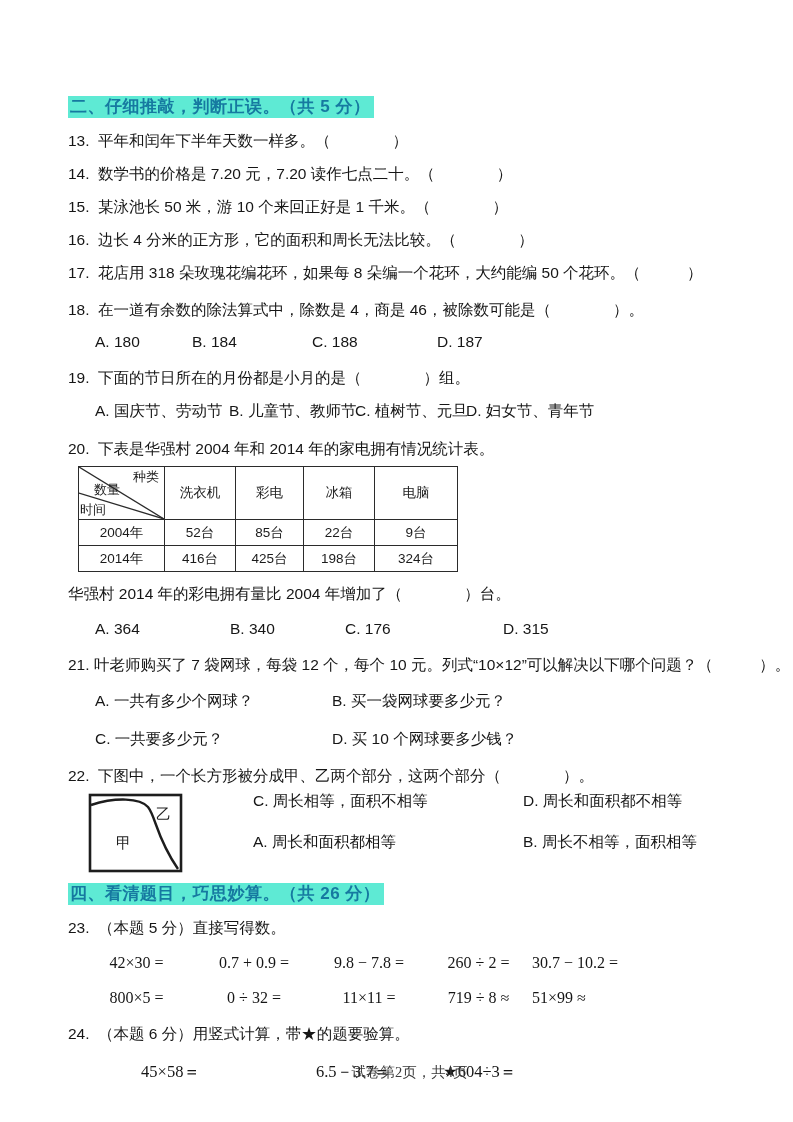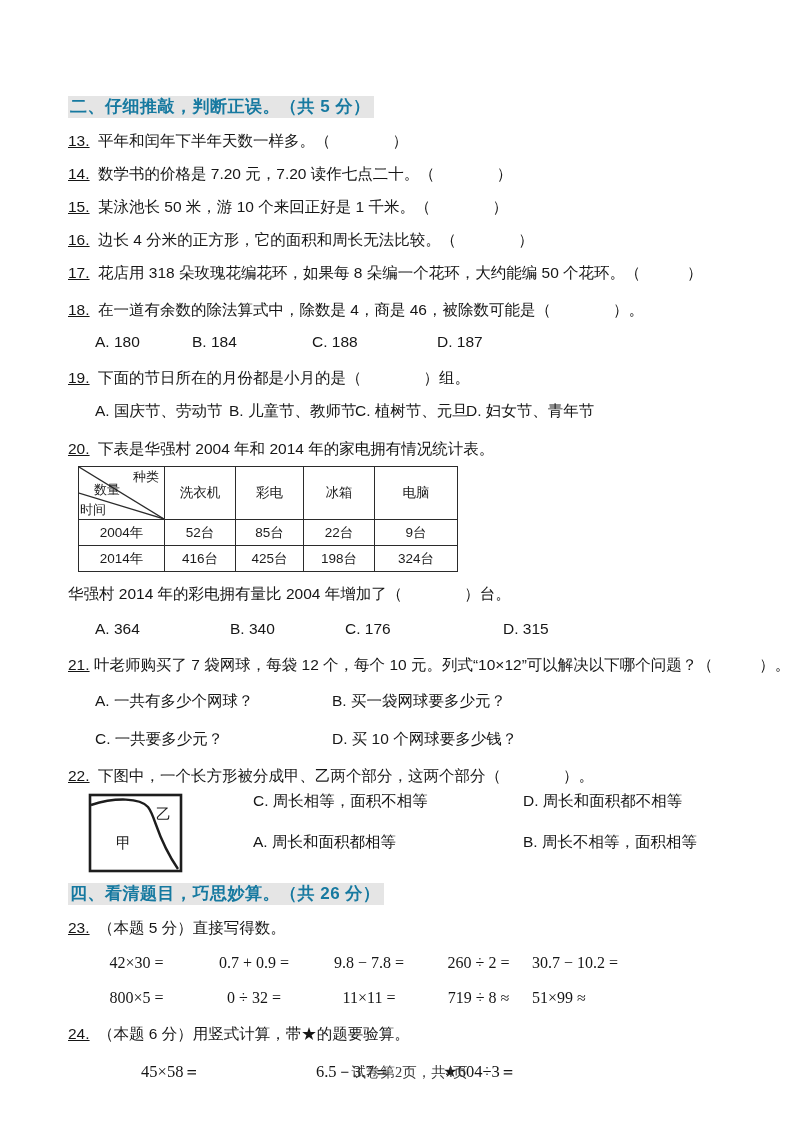--- a/index.html
+++ b/index.html
@@ -4,26 +4,26 @@
 <style>
   html,body{margin:0;padding:0;background:#ffffff;}
   body{
     width:793px;height:1122px;position:relative;overflow:hidden;
     font-family:"Liberation Sans",sans-serif;color:#161616;
   }
   .page{position:absolute;inset:0;padding:96px 52px 0 68px;box-sizing:border-box;}
 
   .sec-head{margin:0 0 13px 0;line-height:22px;}
   .sec-head .hl{
-    background:#e5e5e5;color:#1679a0;font-weight:bold;
+    background:#5eead4;color:#1679a0;font-weight:bold;
     font-size:17px;padding:1px 4px 2px 2px;letter-spacing:0.5px;
   }
 
   .q{font-size:15.5px;line-height:19px;margin-bottom:14px;white-space:nowrap;}
-  .q .qnum{display:inline-block;min-width:30px;text-decoration:underline;}
+  .q .qnum{display:inline-block;min-width:30px;}
   .judge{margin-bottom:14px;}
 
   .opts{display:flex;margin:0 0 17px 27px;font-size:15.5px;white-space:nowrap;}
   .opts span{flex:none;display:inline-block;}
 
   .opts2col{margin:0 0 0 27px;font-size:15.5px;}
   .opts2col .orow{display:flex;margin-bottom:16px;white-space:nowrap;margin-top:17px;}
   .opts2col .orow span{flex:none;display:inline-block;}
 
   

